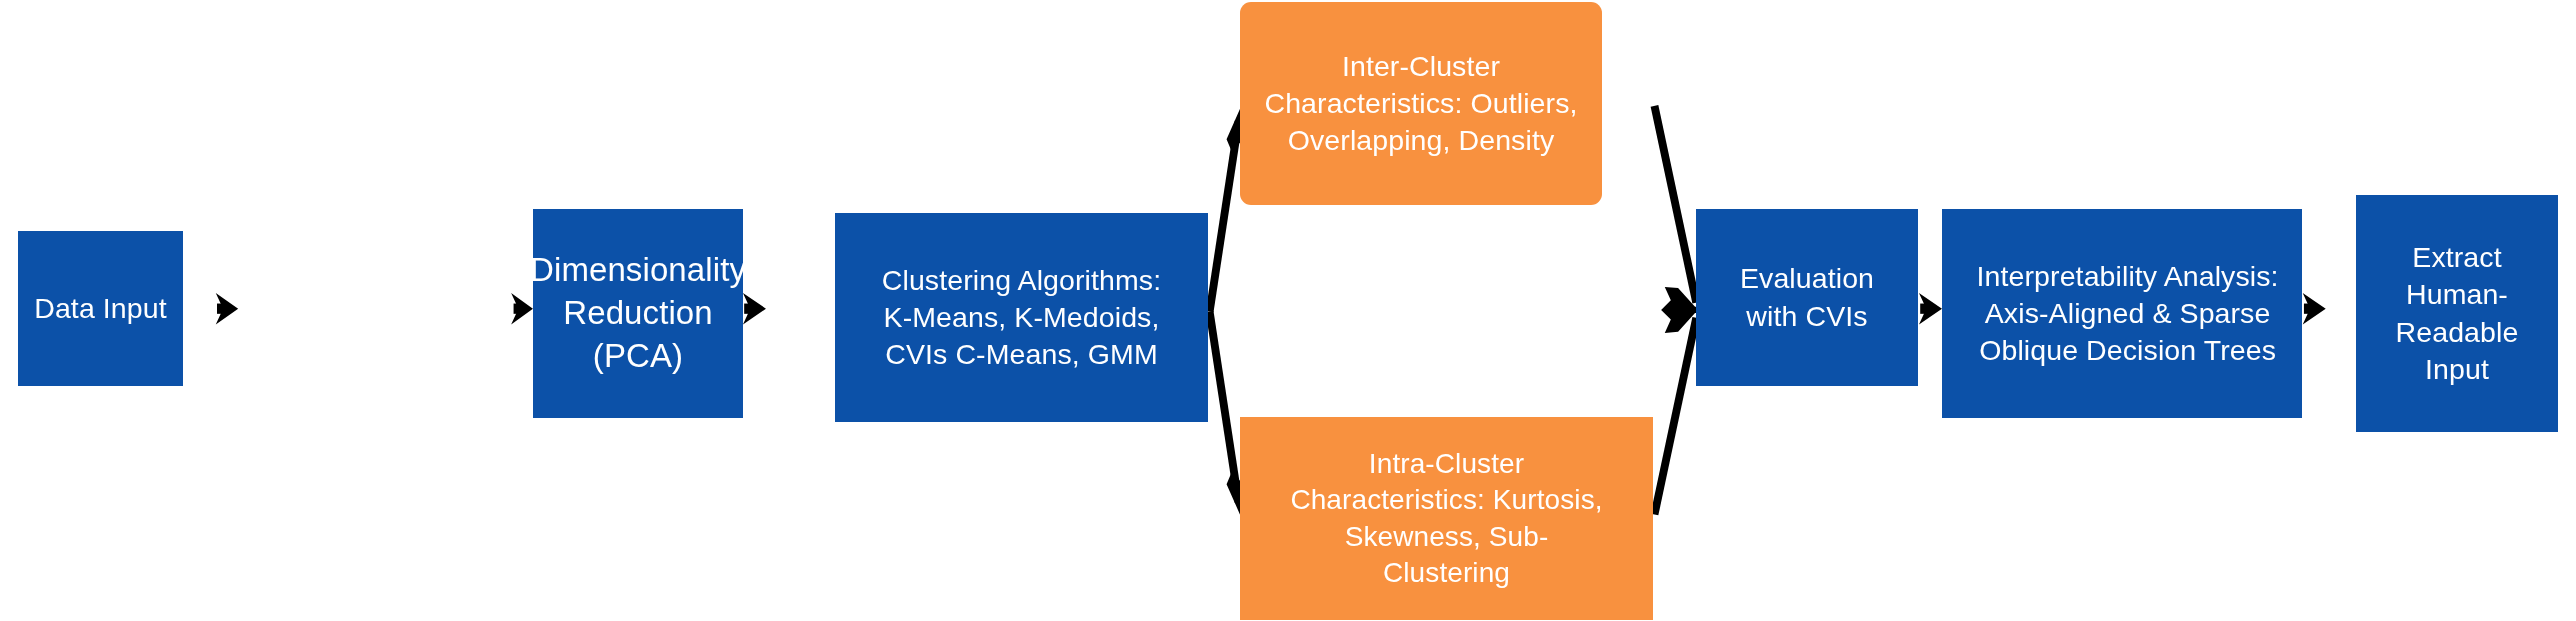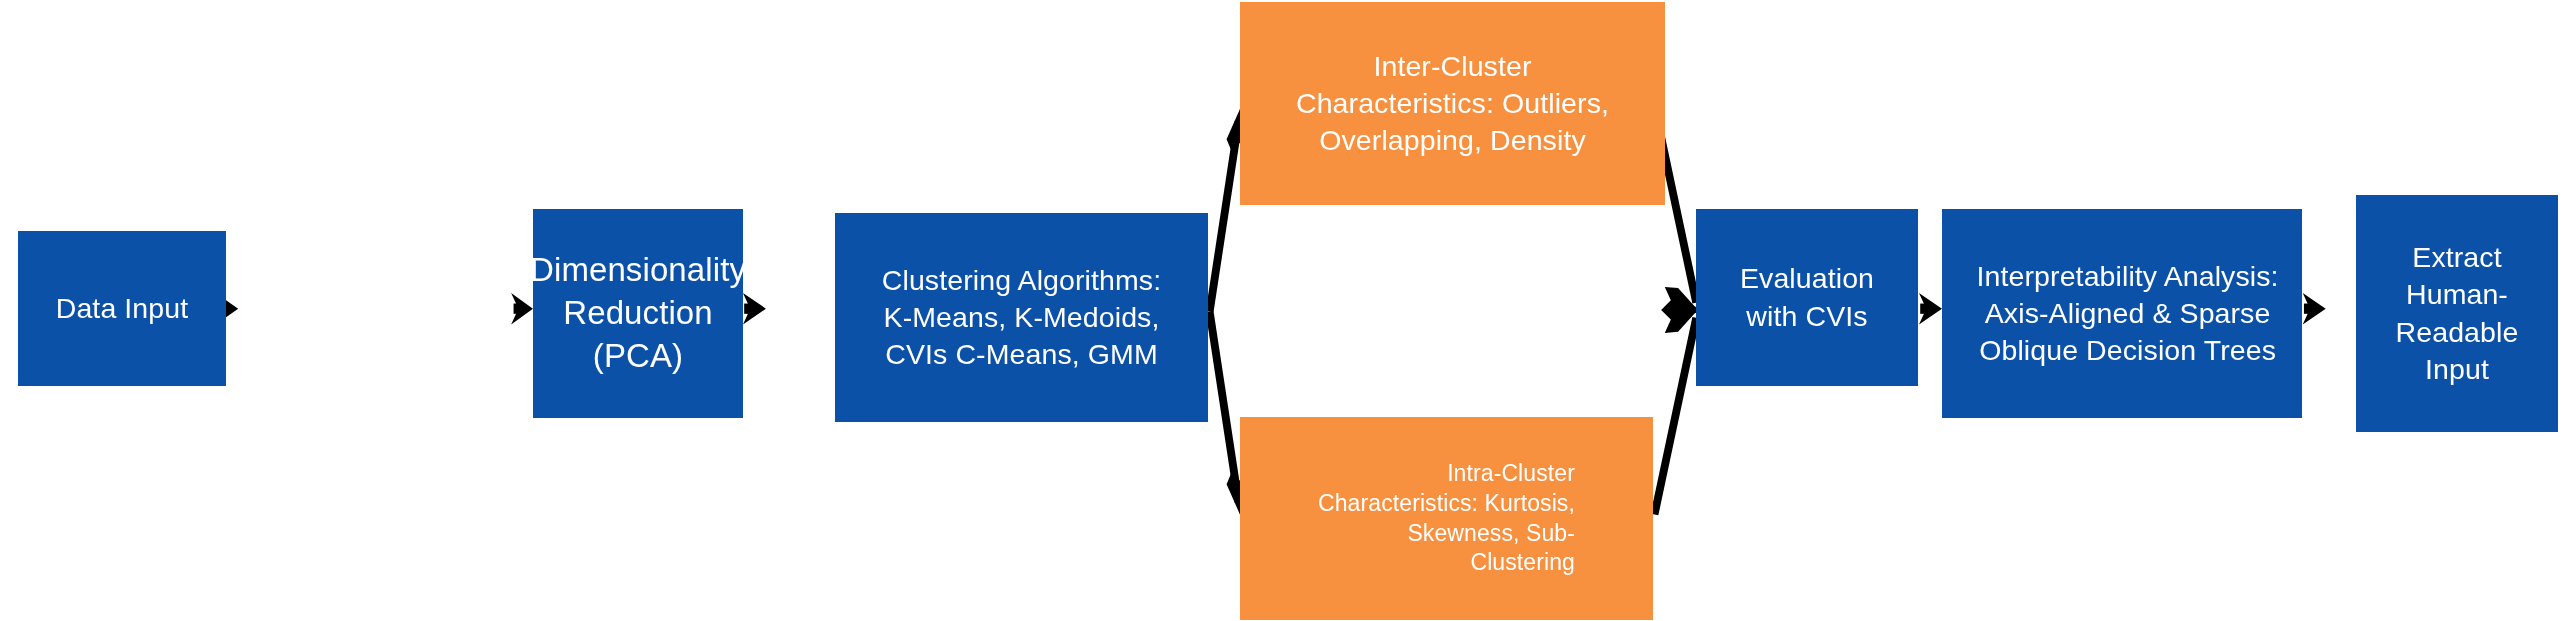--- a/index.html
+++ b/index.html
@@ -26,26 +26,26 @@
     box-sizing:border-box;
     padding:2.4px 4.8px;
     white-space:pre-line;
     font-weight:400;
     letter-spacing:0.1px;
   }
   .node.blue{ background:#0c51a8; }
   .node.orange{ background:#f8913f; }
 
   
-  .n-data-input       { left:18px;   top:231px;  width:208px;  height:155px; font-size:28.5px; }
+  .n-data-input       { left:18px;   top:231px;  width:165px;  height:155px; font-size:28.5px; }
   .n-preprocessing    { left:238px;  top:213px;  width:274px;  height:209px; font-size:28.5px; }
   .n-dimred          { left:533px;  top:209px;  width:210px;  height:209px; font-size:33px; }
   .n-clustering       { left:835px; top:213px;  width:373px;  height:209px; font-size:28.5px; }
-  .n-inter            { left:1240px; top:1.8px;    width:425px;  height:203px; font-size:28.5px; }
-  .n-intra            { left:1240px; top:417px;  width:413px;  height:203px; font-size:23px;text-align:right; }
+  .n-inter            { left:1240px; top:1.8px;    width:362px;  height:203px; font-size:28.5px;border-radius:11px; }
+  .n-intra            { left:1240px; top:417px;  width:413px;  height:203px; font-size:28px; }
   .n-evaluation       { left:1696px; top:209px;  width:222px;  height:177px; font-size:28.5px; }
   .n-interpretability { left:1942px; top:209px;  width:360px;  height:209px; font-size:28.5px;padding-left:16px; }
   .n-extract          { left:2356px; top:195px;  width:202px;  height:237px; font-size:28.5px; }
 
   
   #links{
     position:absolute;
     left:0; top:0;
     width:2576px;
     height:621px;

